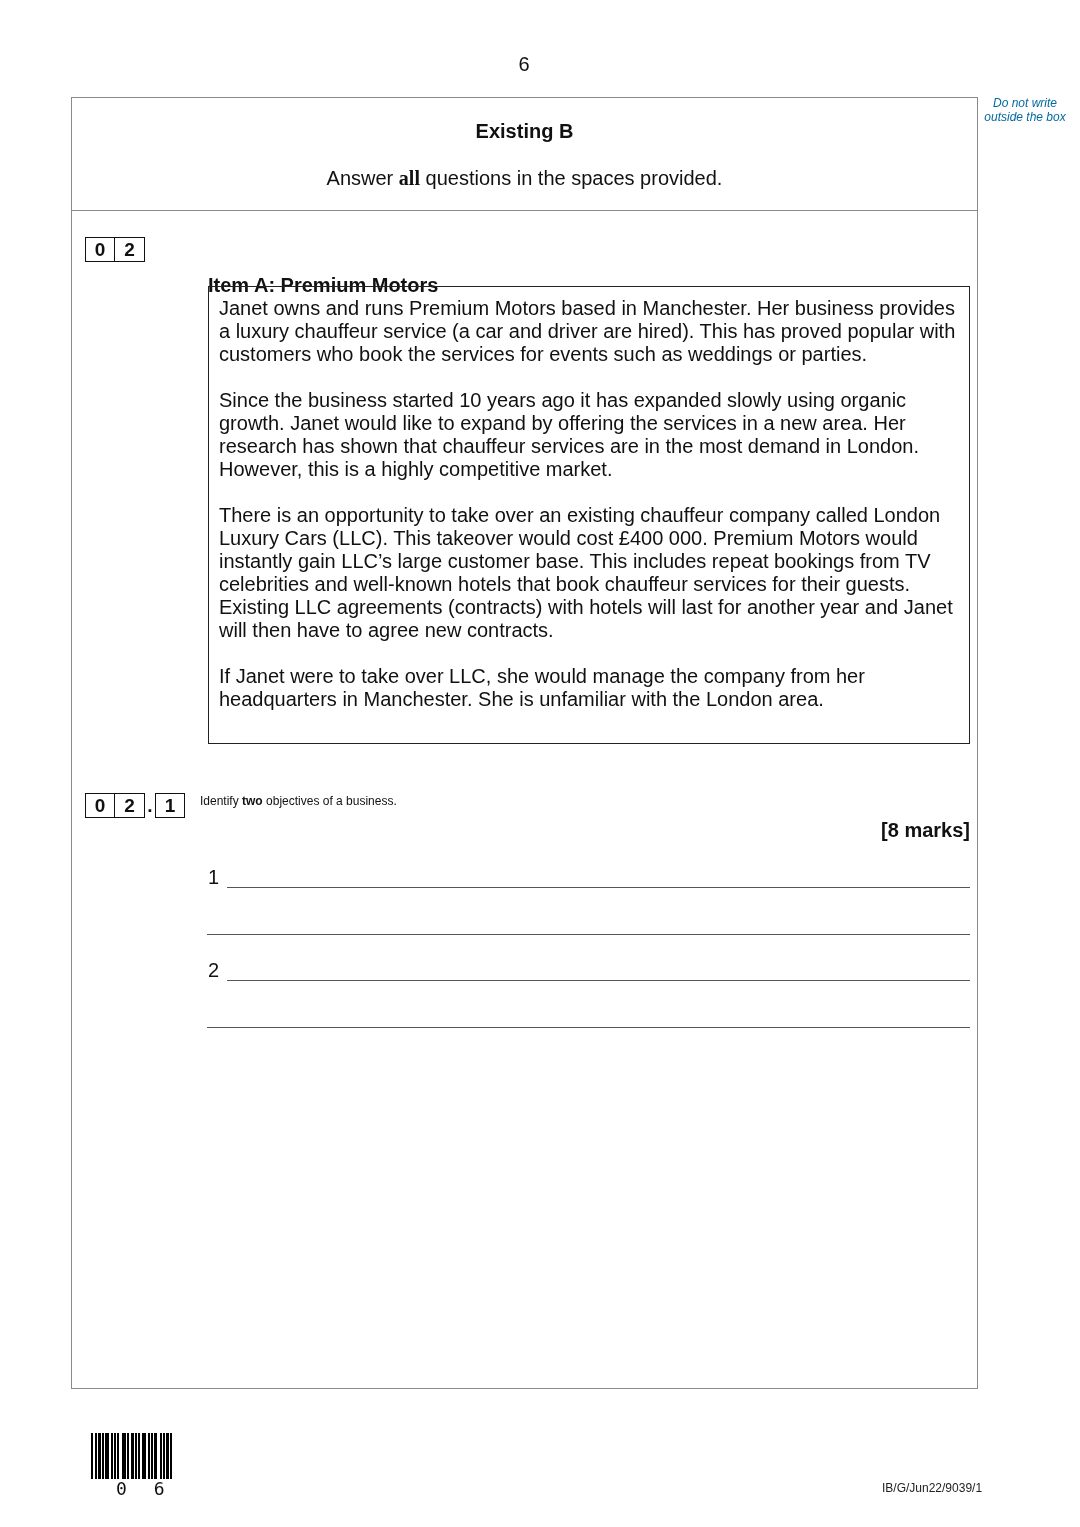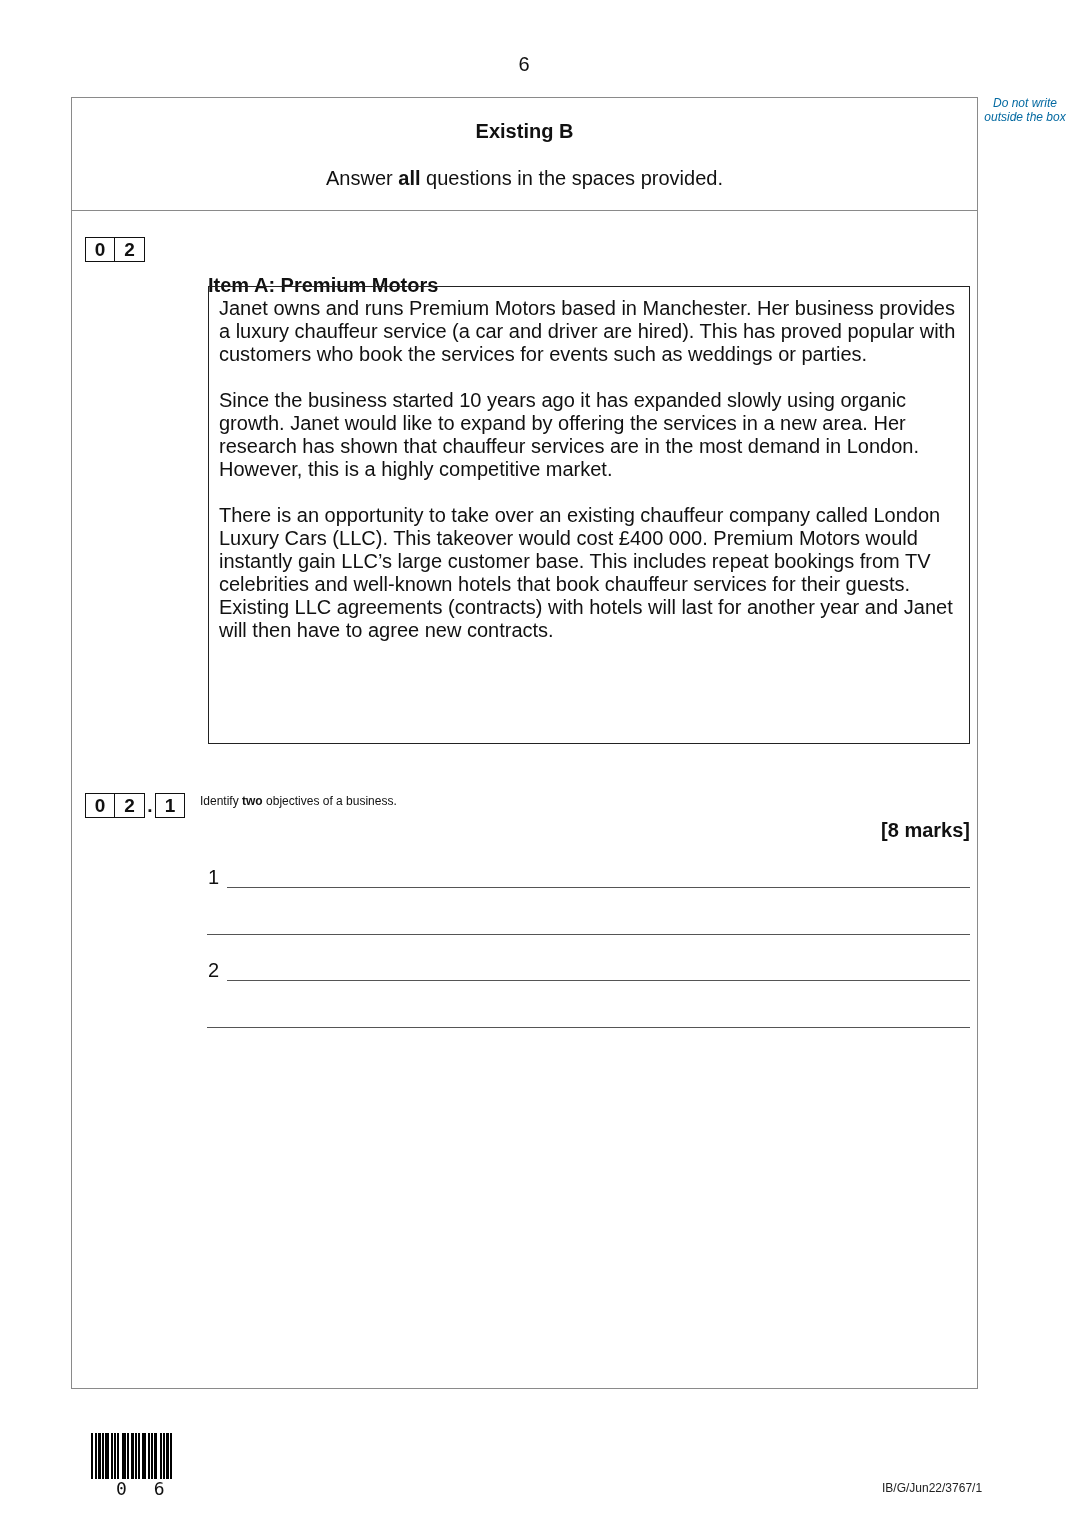--- a/index.html
+++ b/index.html
@@ -12,21 +12,21 @@
       font-size: 12px; font-style: italic; line-height: 14px; color: #0369a1; }
 
     .outer-box { position: absolute; left: 71px; top: 97px; width: 907px; height: 1292px;
       border: 1px solid #8a8a8a; }
 
     .section-head { position: absolute; left: 0; top: 0; width: 905px; height: 113px;
       border-bottom: 1px solid #8a8a8a; }
     .section-title { position: absolute; top: 22px; left: 0; width: 100%; text-align: center;
       font-size: 20px; font-weight: bold; }
     .section-instr { position: absolute; top: 69px; left: 0; width: 100%; text-align: center; font-size: 20px; }
-    .section-instr b { font-weight: bold; }
+    .section-instr b { font-weight: bold; font-family: Liberation Serif, serif; }
 
     .qnum { position: absolute; display: flex; align-items: center; }
     .qbox { width: 30px; height: 25px; border: 1.5px solid #111; display: flex; align-items: center;
       justify-content: center; font-weight: bold; font-size: 19px; }
     .qbox + .qbox { border-left: none; }
     .qdot { width: 10px; text-align: center; font-weight: bold; font-size: 19px; }
 
     .item-title { position: absolute; left: 208px; top: 238px; font-size: 20px; font-weight: bold; margin-top: 36px; }
 
     .case-box { position: absolute; left: 208px; top: 286px; width: 762px; height: 458px;
@@ -65,20 +65,21 @@
   <div class="qbox">0</div>
   <div class="qbox">2</div>
 </div>
 
 <div class="item-title">Item A: Premium Motors</div>
 
 <div class="case-box">
   <p>Janet owns and runs Premium Motors based in Manchester.  Her business provides a luxury chauffeur service (a car and driver are hired).  This has proved popular with customers who book the services for events such as weddings or parties.</p>
   <p>Since the business started 10 years ago it has expanded slowly using organic growth.  Janet would like to expand by offering the services in a new area.  Her research has shown that chauffeur services are in the most demand in London. However, this is a highly competitive market.</p>
   <p>There is an opportunity to take over an existing chauffeur company called London Luxury Cars (LLC).  This takeover would cost £400 000.  Premium Motors would instantly gain LLC’s large customer base.  This includes repeat bookings from TV celebrities and well-known hotels that book chauffeur services for their guests. Existing LLC agreements (contracts) with hotels will last for another year and Janet will then have to agree new contracts.</p>
+  <p style="margin-bottom:0;">If Janet were to take over LLC, she would manage the company from her headquarters in Manchester.  She is unfamiliar with the London area.</p>
 </div>
 
 <div class="qnum" style="left:85px; top:793px;">
   <div class="qbox">0</div>
   <div class="qbox">2</div>
   <div class="qdot">.</div>
   <div class="qbox">1</div>
 </div>
 
 <div class="question-text"><span>Identify </span><b>two</b><span> objectives of a business.</span></div>
@@ -111,13 +112,13 @@
   <span style="width:2px;margin-right:1px"></span>
   <span style="width:2px;margin-right:1px"></span>
   <span style="width:3px;margin-right:3px"></span>
   <span style="width:2px;margin-right:1px"></span>
   <span style="width:2px;margin-right:1px"></span>
   <span style="width:3px;margin-right:1px"></span>
   <span style="width:2px;margin-right:0"></span>
 </div>
 <div class="barcode-num">0 6</div>
 
-<div class="footer-code">IB/G/Jun22/3767/1</div>
+<div class="footer-code">IB/G/Jun22/9039/1</div>
 
 </body></html>

